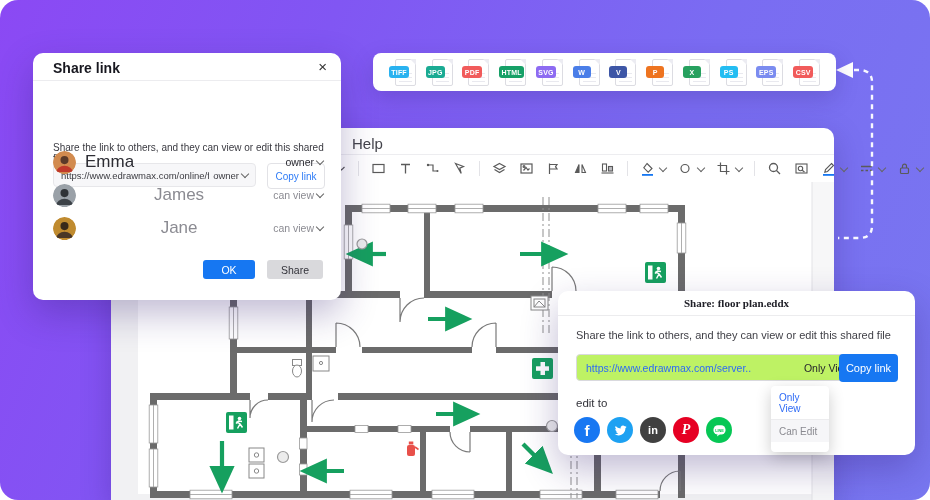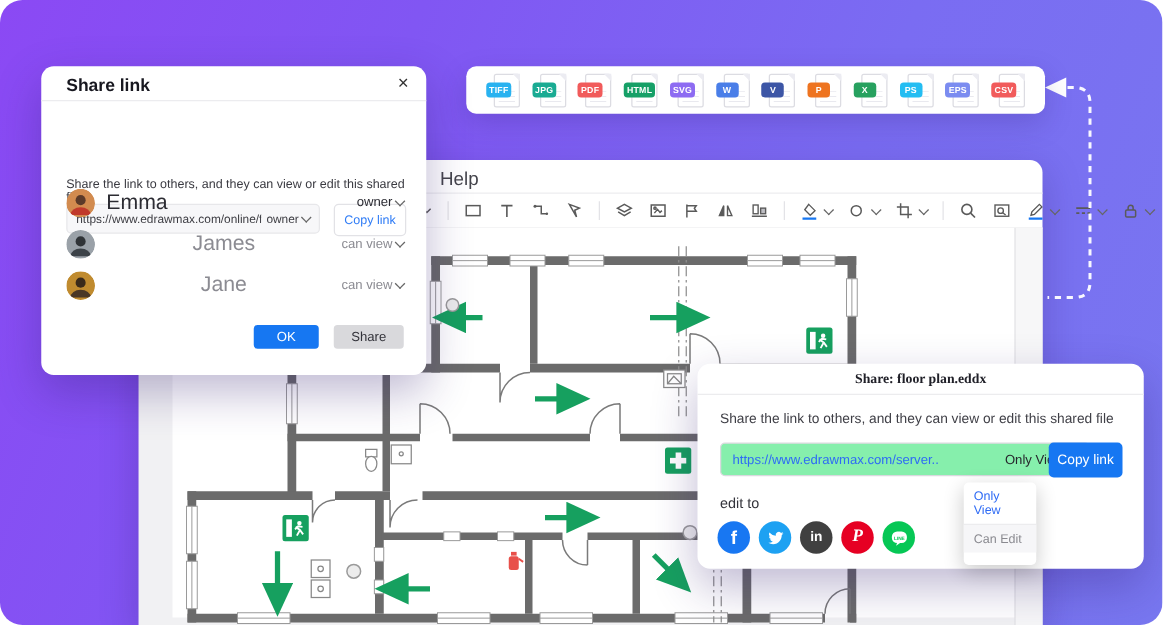--- a/index.html
+++ b/index.html
@@ -53,21 +53,21 @@
   .name-gray,.perm-gray{color:#8b8b92;text-align:center;}
   .btn{position:absolute;height:19px;border-radius:3px;font-size:10.5px;display:flex;align-items:center;justify-content:center;cursor:pointer;}
   .btn-ok{left:170px;top:207px;width:52px;background:#1677f2;color:#fff;}
   .btn-cancel{left:234px;top:207px;width:56px;background:#d9d9dc;color:#33333a;}
   
   .share-file{left:558px;top:291px;width:357px;height:164px;z-index:5;}
   .sf-header{position:relative;height:24px;border-bottom:1px solid #ececee;font-family:Liberation Serif, serif;}
   .sf-title{position:absolute;left:0;right:0;top:6px;text-align:center;font-size:11px;font-weight:700;color:#202028;}
   .sf-desc{position:absolute;left:18px;top:38px;width:320px;font-size:11px;color:#3f3f46;}
   .sf-input{position:absolute;left:18px;top:63px;width:296px;height:27px;border:1px solid #d9d9de;border-radius:4px;
-            display:flex;align-items:center;box-sizing:border-box;padding:0 9px;background:#86efac;}
+            display:flex;align-items:center;box-sizing:border-box;padding:0 9px;background:#bef264;}
   .sf-link{font-size:10.5px;color:#2e6bf5;white-space:nowrap;overflow:hidden;flex:1;}
   .sf-perm{font-size:10.5px;color:#26262c;margin-left:6px;display:flex;align-items:center;gap:5px;cursor:pointer;white-space:nowrap;}
   .caret-solid{width:0;height:0;border-left:3.5px solid transparent;border-right:3.5px solid transparent;border-top:4.5px solid #222;}
   .sf-copy{position:absolute;left:281px;top:63px;width:59px;height:28px;background:#1677f2;border-radius:4px;color:#fff;
            font-size:11px;display:flex;align-items:center;justify-content:center;cursor:pointer;}
   .sf-shareto{position:absolute;left:18px;top:106px;font-size:11.5px;color:#33333a;}
   .social-row{position:absolute;left:16px;top:126px;display:flex;gap:7px;}
   .soc{width:26px;height:26px;border-radius:50%;display:flex;align-items:center;justify-content:center;cursor:pointer;
        color:#fff;font-weight:700;}
   .soc span{line-height:1;}

